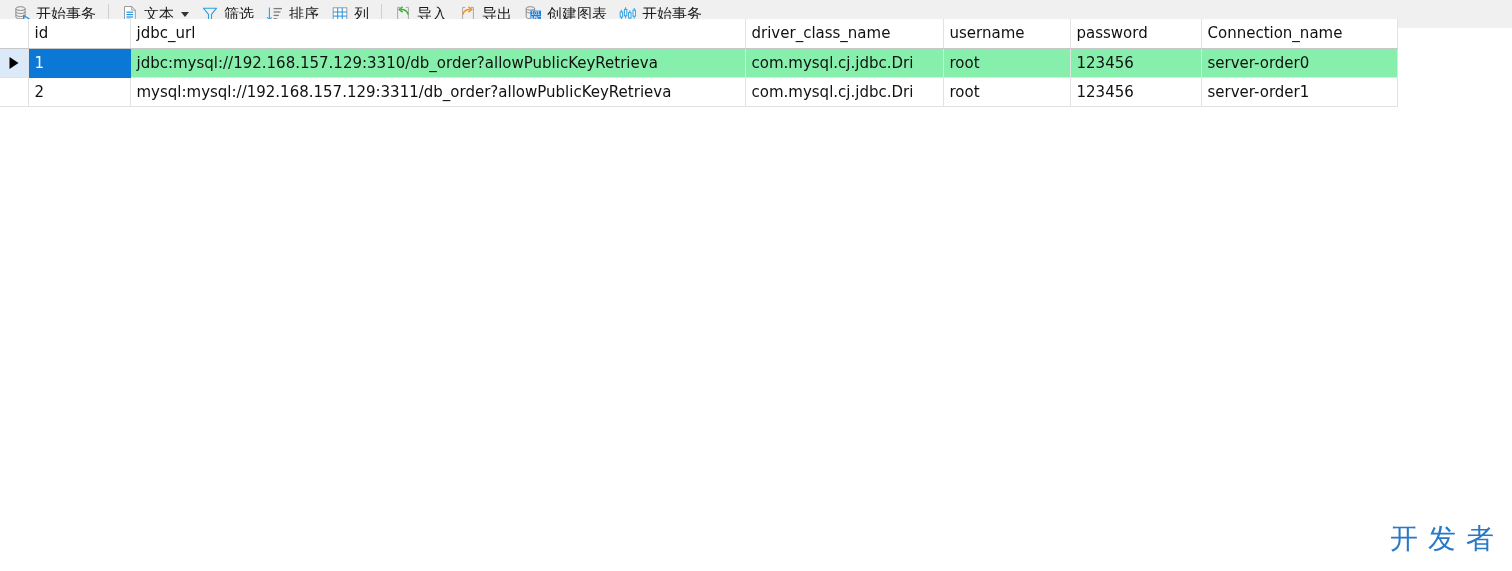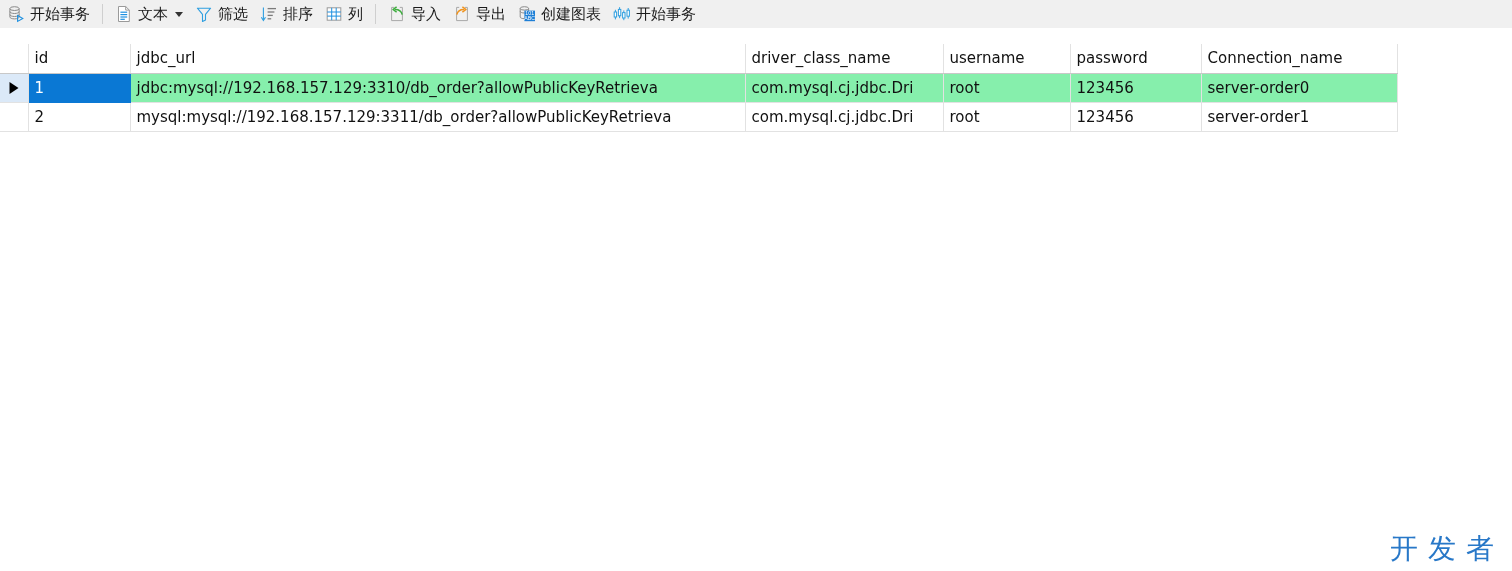--- a/index.html
+++ b/index.html
@@ -14,21 +14,21 @@
     overflow: hidden;
     position: relative;
   }
 
   
   #toolbar {
     height: 28px;
     background: #f0f0f0;
     display: flex;
     align-items: center;
-    padding-left: 1px;
+    padding-left: 7px;
     box-sizing: border-box;
     user-select: none;
   }
   .tb-item {
     display: flex;
     align-items: center;
     height: 24px;
     padding: 0 6px;
     gap: 5px;
     cursor: default;
@@ -58,21 +58,21 @@
     border-left: 4px solid transparent;
     border-right: 4px solid transparent;
     border-top: 5px solid #333;
     margin-left: 2px;
   }
 
   
   #grid-wrap {
     position: absolute;
     left: 0;
-    top: 44px;
+    top: 19px;
     width: 1397px;
   }
   table.grid {
     border-collapse: collapse;
     table-layout: fixed;
     width: 1397px;
     font-size: 15px;
     font-family: "DejaVu Sans", "Liberation Sans", sans-serif;
   }
   table.grid th, table.grid td {
@@ -149,21 +149,21 @@
     user-select: none;
     line-height: 1;
   }
   #wm-cn {
     font-family: "DejaVu Sans", "Liberation Sans", sans-serif;
     font-size: 28px;
     letter-spacing: 10px;
     color: #2878c8;
     padding-left: 10px;
     display: block;
-    margin-bottom: 2px;
+    margin-bottom: 12px;
   }
   #wm-en {
     font-family: "Liberation Sans", sans-serif;
     font-size: 30px;
     color: #2878c8;
     display: block;
     letter-spacing: 0px;
   }
 </style>
 </head>

